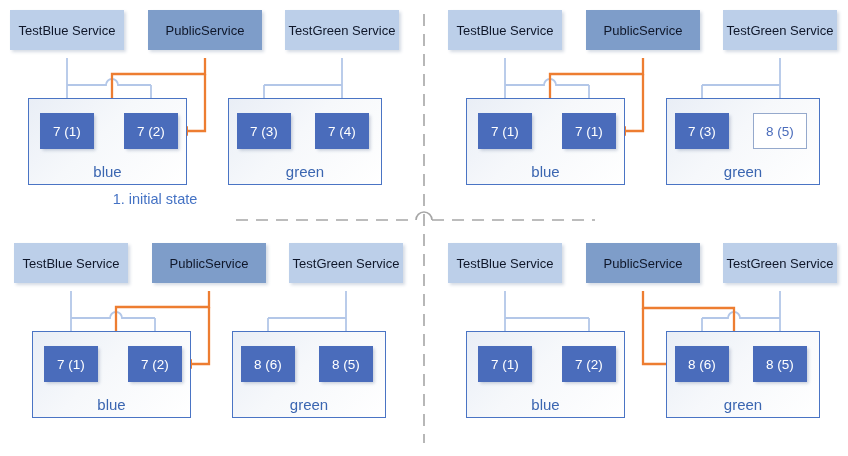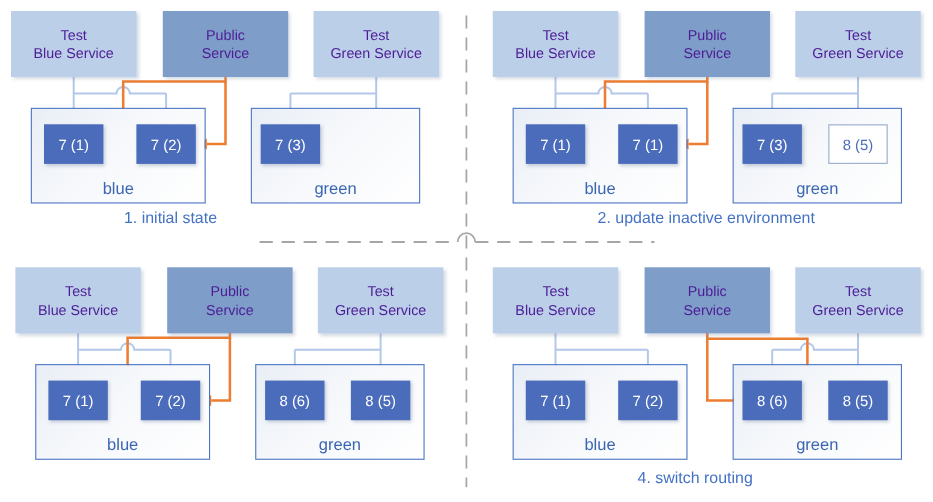--- a/index.html
+++ b/index.html
@@ -4,23 +4,23 @@
 <style>
   html,body{margin:0;padding:0}
   body{
     width:848px;height:456px;position:relative;overflow:hidden;
     background:#ffffff;font-family:"Liberation Sans",sans-serif;
   }
   #stage{position:absolute;left:0;top:0;width:848px;height:456px}
   #wires{position:absolute;left:0;top:0;z-index:1}
   .panel{position:absolute;width:424px;height:228px;z-index:2}
   .svc{
-    position:absolute;top:10px;width:114px;height:60px;
-    display:flex;flex-direction:column;align-items:center;justify-content:center;
-    color:#4c1d95;font-size:13px;line-height:17px;text-align:center;
+    position:absolute;top:10px;width:114px;height:40px;
+    display:flex;flex-direction:row;align-items:center;justify-content:center;
+    color:#0f172a;font-size:13px;line-height:17px;text-align:center;
     box-shadow:2px 2px 3px rgba(115,135,165,0.30);
   }
   .svc.light{background:#bccfe9}
   .svc.public{background:#7e9dc9}
   .env{
     position:absolute;top:98px;height:85px;
     border:1px solid #4a74c4;
     background:linear-gradient(135deg,#e9eef6 0%,#f6f8fb 45%,#ffffff 100%);
   }
   .env-label{
@@ -167,20 +167,21 @@
     </div>
     <div class="env" style="left:28px;width:157px">
       <div class="env-label">blue</div>
     </div>
     <div class="env" style="left:228px;width:152px">
       <div class="env-label">green</div>
     </div>
     <div class="node" style="left:40px">7 (1)</div>
     <div class="node" style="left:124px">7 (2)</div>
     <div class="node" style="left:237px">7 (3)</div>
+    <div class="node" style="left:315px">7 (4)</div>
     <div class="caption" style="left:-15px;top:191px">1. initial state</div>
   </div>
 
   <div class="panel" style="left:438px;top:0">
     <div class="svc light" style="left:10px">
       <span>Test</span>
       <span>Blue Service</span>
     </div>
     <div class="svc public" style="left:148px">
       <span>Public</span>
@@ -193,21 +194,20 @@
     <div class="env" style="left:28px;width:157px">
       <div class="env-label">blue</div>
     </div>
     <div class="env" style="left:228px;width:152px">
       <div class="env-label">green</div>
     </div>
     <div class="node" style="left:40px">7 (1)</div>
     <div class="node" style="left:124px">7 (1)</div>
     <div class="node" style="left:237px">7 (3)</div>
     <div class="node ghost" style="left:315px">8 (5)</div>
-    <div class="caption" style="left:34px;top:191px">2. update inactive environment</div>
   </div>
 
   <div class="panel" style="left:4px;top:233px">
     <div class="svc light" style="left:10px">
       <span>Test</span>
       <span>Blue Service</span>
     </div>
     <div class="svc public" style="left:148px">
       <span>Public</span>
       <span>Service</span>
@@ -244,16 +244,15 @@
     <div class="env" style="left:28px;width:157px">
       <div class="env-label">blue</div>
     </div>
     <div class="env" style="left:228px;width:152px">
       <div class="env-label">green</div>
     </div>
     <div class="node" style="left:40px">7 (1)</div>
     <div class="node" style="left:124px">7 (2)</div>
     <div class="node" style="left:237px">8 (6)</div>
     <div class="node" style="left:315px">8 (5)</div>
-    <div class="caption" style="left:24px;top:194px">4. switch routing</div>
   </div>
 
 </div>
 
 </body></html>

